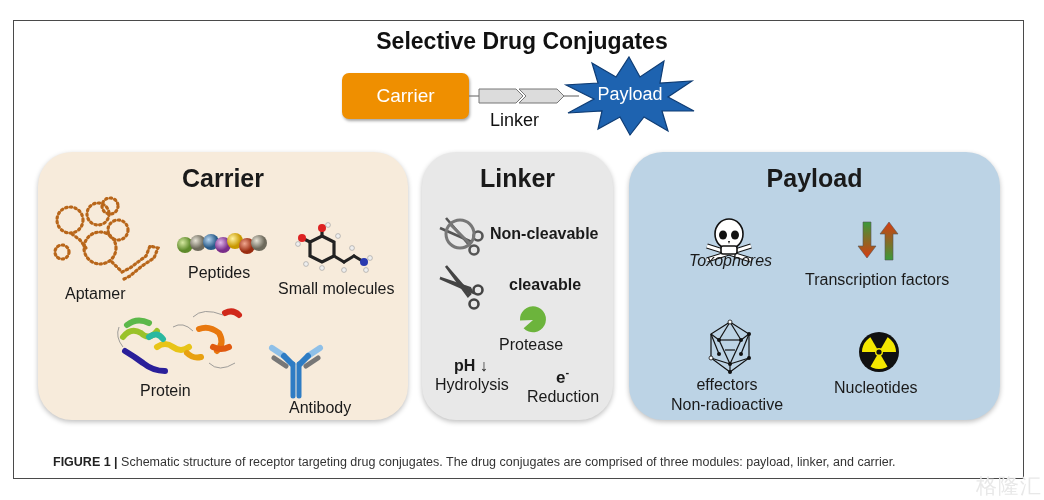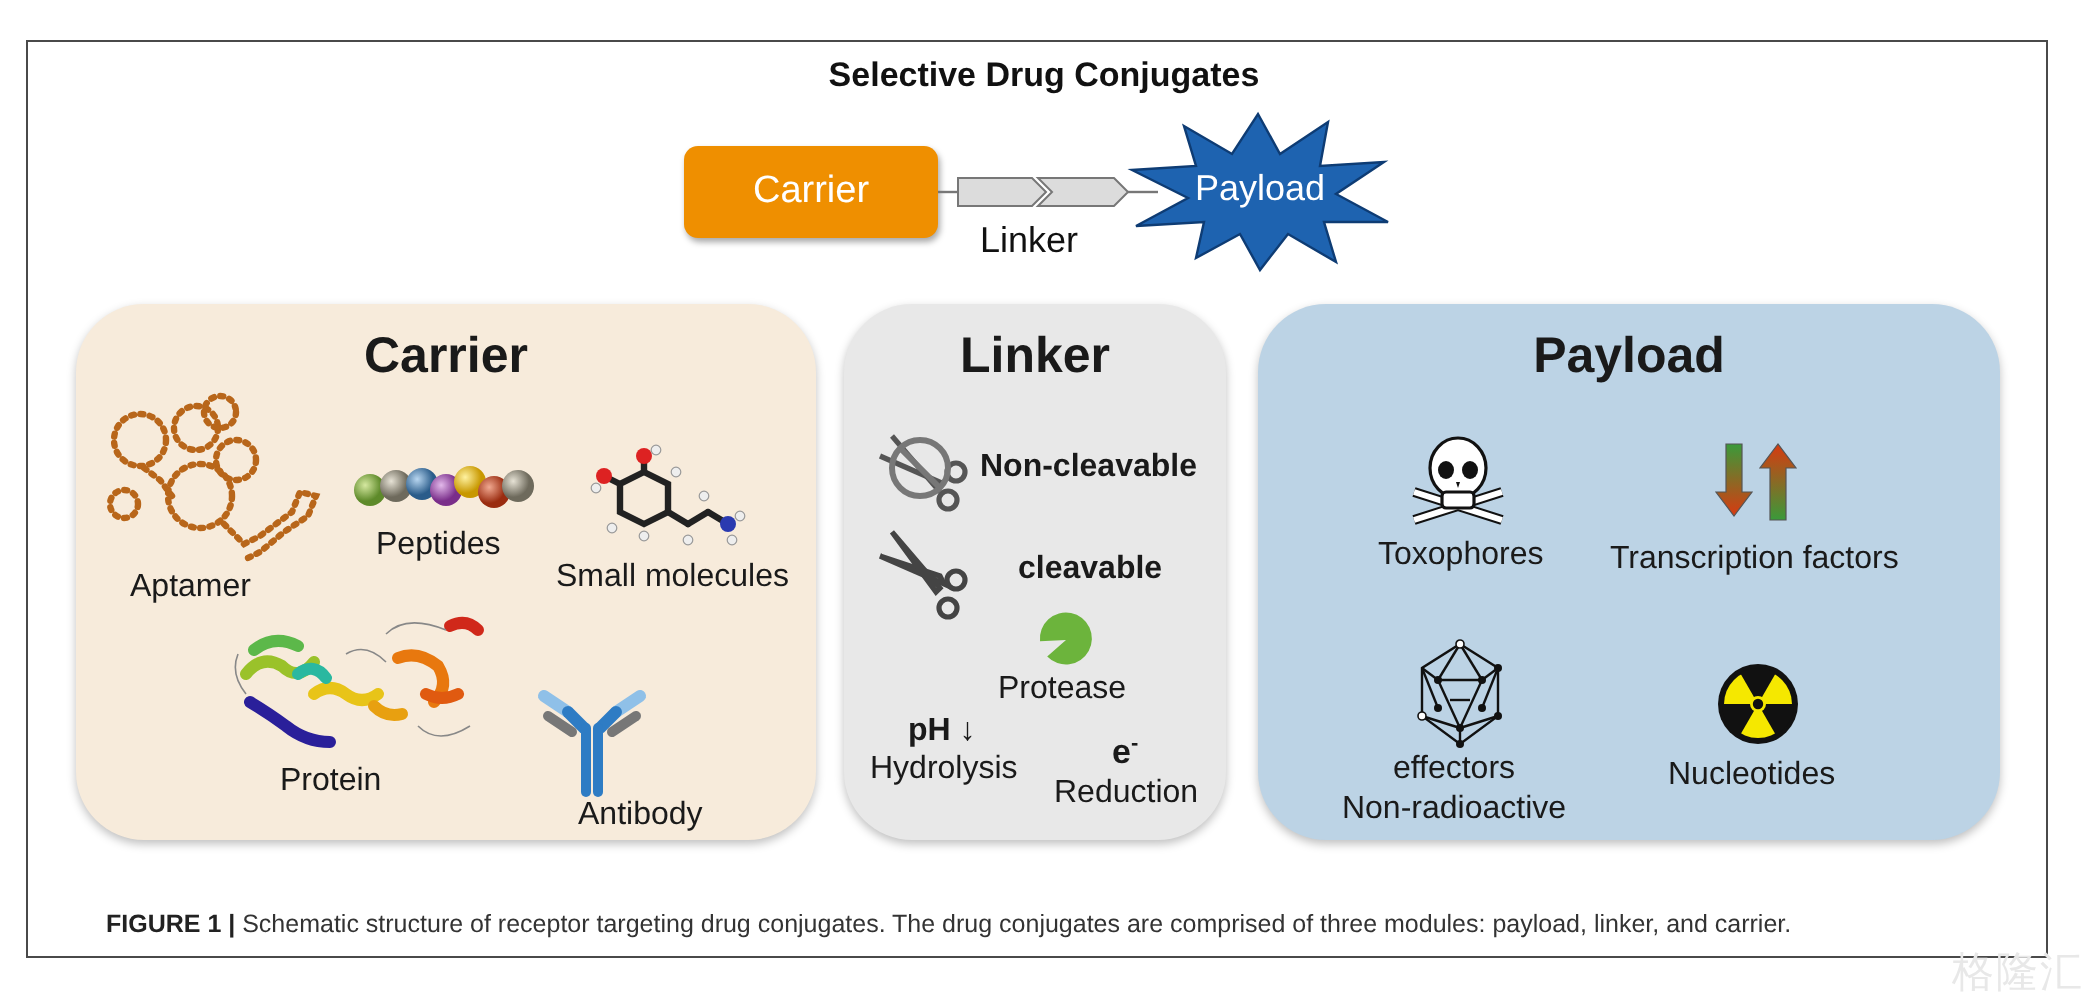--- a/index.html
+++ b/index.html
@@ -1,21 +1,21 @@
 <!DOCTYPE html>
 <html><head>
 <meta charset="utf-8">
 <style>
   html, body { margin: 0; padding: 0; background: #ffffff; }
   body { width: 1044px; height: 500px; position: relative; overflow: hidden;
          font-family: "Liberation Sans", sans-serif; color: #1a1a1a; }
   .frame { position: absolute; left: 13px; top: 20px; width: 1011px; height: 459px;
            border: 1.5px solid #4a4a4a; box-sizing: border-box; }
   .abs { position: absolute; }
-  .title { left: 0; width: 1044px; top: 28px; text-align: center; font-weight: bold; font-size: 17px; color: #111; }
+  .title { left: 0; width: 1044px; top: 28px; text-align: center; font-weight: bold; font-size: 23px; color: #111; }
 
   .carrier-box { left: 342px; top: 73px; width: 127px; height: 46px; background: #ef8f00;
                  border-radius: 7px; box-shadow: 1px 2px 3px rgba(0,0,0,0.35);
                  color: #fff; font-size: 19px; display: flex; align-items: center; justify-content: center; }
   .linker-label { left: 490px; top: 110px; font-size: 18px; color: #111; }
 
   .panel { position: absolute; top: 152px; height: 268px; border-radius: 34px;
            box-shadow: 0 2px 5px rgba(0,0,0,0.25); }
   .panel-carrier { left: 38px; width: 370px; background: #f7ebdb; }
   .panel-linker  { left: 422px; width: 191px; background: #e8e8e8; }
@@ -215,21 +215,21 @@
     <g fill="#fff" stroke="#111" stroke-width="1.6">
       <path d="M4,30 L48,44 M4,44 L48,30" stroke-width="5"></path>
       <path d="M4,30 L48,44 M4,44 L48,30" stroke="#fff" stroke-width="3"></path>
       <ellipse cx="26" cy="18" rx="14" ry="15"></ellipse>
       <rect x="18" y="30" width="16" height="8" rx="2"></rect>
     </g>
     <ellipse cx="20" cy="19" rx="4" ry="4.5" fill="#111"></ellipse>
     <ellipse cx="32" cy="19" rx="4" ry="4.5" fill="#111"></ellipse>
     <path d="M25,25 L27,25 L26,28 Z" fill="#111"></path>
   </svg>
-  <div class="lbl" style="left:60px;top:117px;">Toxophores</div>
+  <div class="lbl" style="left:60px;top:100px;font-style:italic;">Toxophores</div>
 
   <svg style="left:230px;top:68px;" width="44" height="42">
     <defs>
       <linearGradient id="gdown" x1="0" y1="0" x2="0" y2="1">
           <stop offset="0" stop-color="#3a9a3a"></stop>
           <stop offset="1" stop-color="#d83a10"></stop>
         </linearGradient>
       <linearGradient id="gup" x1="0" y1="0" x2="0" y2="1">
           <stop offset="0" stop-color="#d83a10"></stop>
           <stop offset="1" stop-color="#3a9a3a"></stop>

